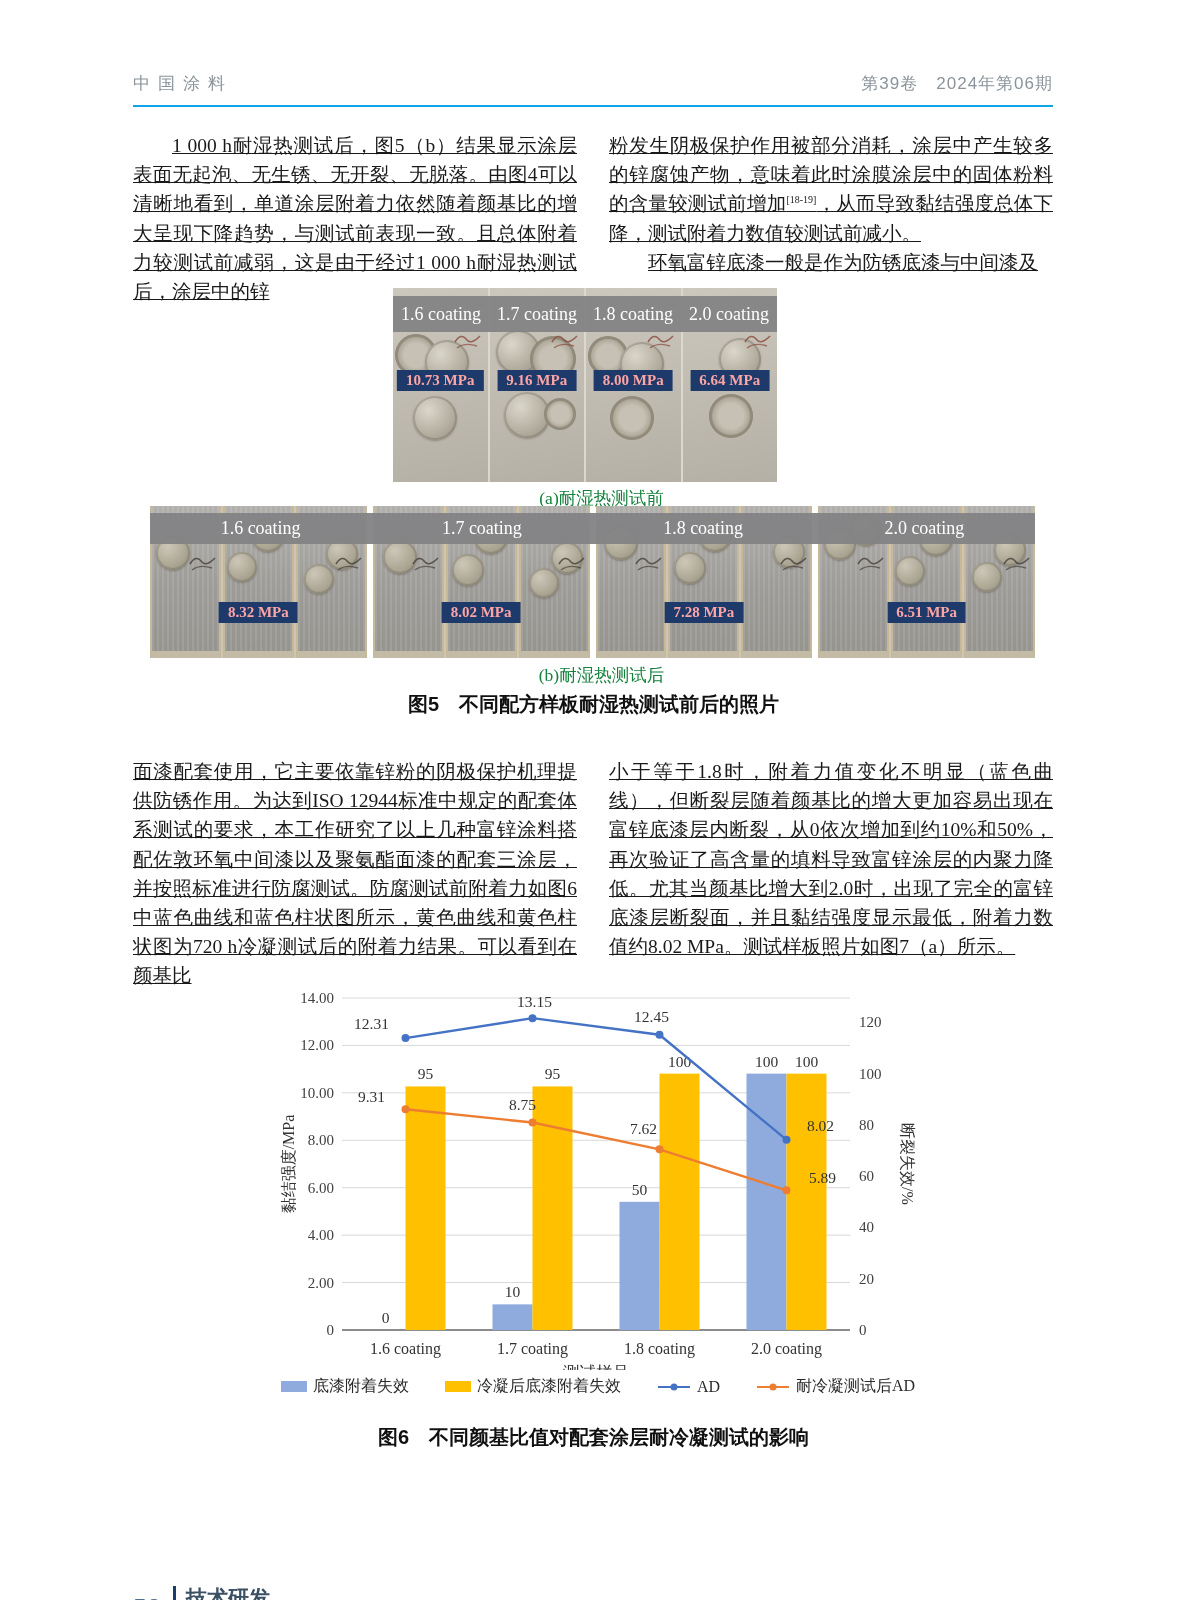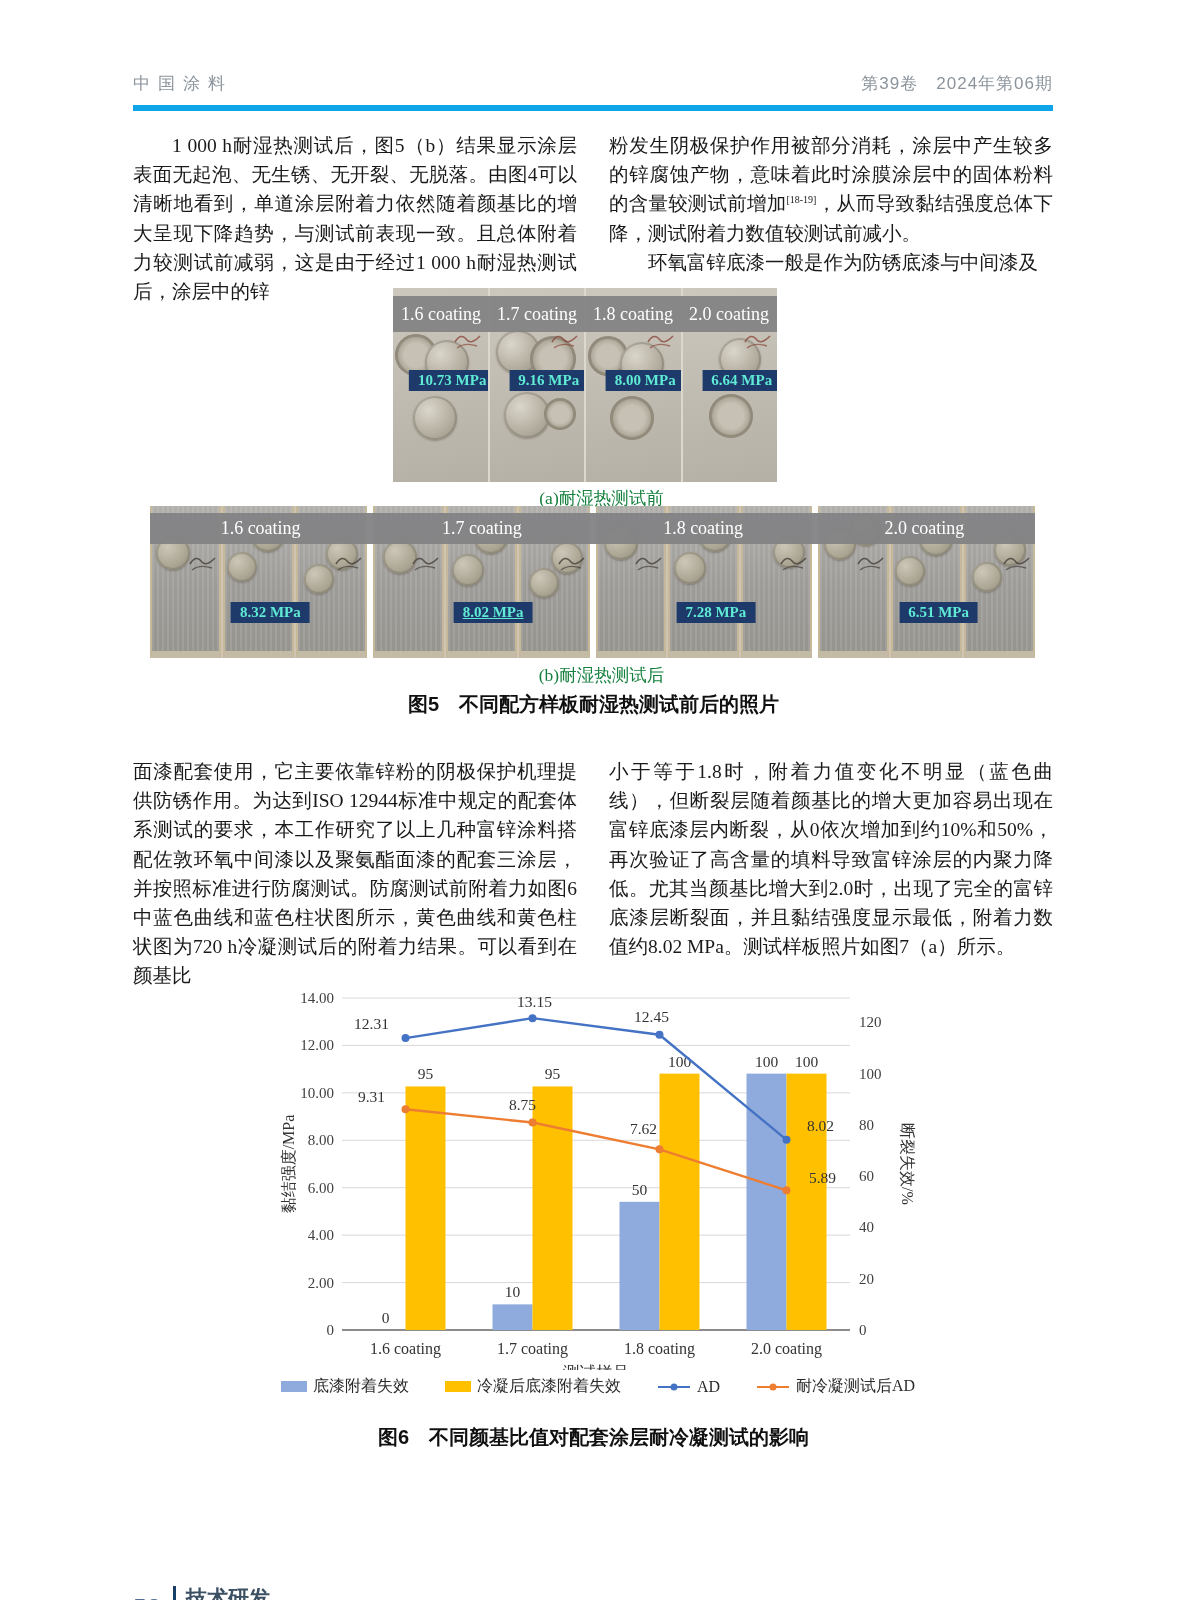--- a/index.html
+++ b/index.html
@@ -2,45 +2,45 @@
 <html><head>
 <meta charset="utf-8">
 <style>
   html,body{margin:0;padding:0;background:#ffffff;}
   .page{position:relative;width:1187px;height:1600px;background:#ffffff;overflow:hidden;
         font-family:"Liberation Serif",serif;color:#191919;}
   .abs{position:absolute;}
 
   
   .header{left:133px;top:72px;width:920px;display:flex;justify-content:space-between;
-          align-items:flex-end;padding-bottom:10px;border-bottom:6px solid #0ea5e9;
+          align-items:flex-end;padding-bottom:10px;border-bottom:2px solid #0ea5e9;
           color:#8b949c;font-size:17px;font-family:"Liberation Sans",sans-serif;}
   .header .journal{letter-spacing:8px;}
   .header .issue{letter-spacing:1px;}
 
   
-  .col{position:absolute;width:444px;font-size:19.5px;line-height:29.2px;text-align:justify;}
+  .col{position:absolute;width:444px;font-size:19.5px;line-height:29.2px;text-align:justify;text-decoration:underline;}
   .col p{margin:0;}
   p.indent{text-indent:2em;}
   sup{font-size:10px;line-height:0;}
 
   
   .fig5a{left:393px;top:288px;width:384px;height:194px;display:flex;gap:2px;background:#ddd8ce;}
   .panelA{flex:1;position:relative;background:linear-gradient(170deg,#cdc8be,#b5b0a5);overflow:hidden;}
   .bannerA{position:absolute;left:0;top:8px;width:100%;height:36px;background:rgba(131,131,133,.94);
            display:flex;align-items:center;z-index:3;}
   .bannerA span{flex:1;text-align:center;color:#fff;font-size:18px;white-space:nowrap;}
   .dolly{position:absolute;border-radius:50%;z-index:2;
          background:radial-gradient(circle at 35% 32%,#dad6ca,#b3ad9f 60%,#948d7e);
          box-shadow:inset 0 0 0 2px rgba(110,104,92,.35),0 1px 2px rgba(60,55,45,.35);}
   .crater{background:radial-gradient(circle at 50% 50%,#c6c1b4 40%,#a29b8c 70%,#bdb7aa);
           box-shadow:inset 0 0 0 3px rgba(120,112,98,.45);}
-  .chip{position:absolute;left:50%;transform:translateX(-50%);background:#1e3a6b;color:#5eead4;
+  .chip{position:absolute;left:50%;transform:translateX(-50%);background:#1e3a6b;color:#fca5a5;
         font-weight:bold;font-size:15px;padding:2px 9px;z-index:4;white-space:nowrap;
-        font-family:"Liberation Serif",serif;margin-left:12px;}
+        font-family:"Liberation Serif",serif;}
 
   .capRed{left:8px;width:100%;text-align:center;color:#15803d;font-size:17.5px;}
 
   
   .fig5b{left:150px;top:506px;width:885px;height:152px;display:flex;gap:6px;}
   .groupB{position:relative;flex:1;display:flex;gap:2px;background:#cfc5b2;}
   .stripB{flex:1;position:relative;overflow:hidden;
           border-left:2px solid #c6b999;border-right:2px solid #c6b999;border-bottom:7px solid #c3bba6;
           background:repeating-linear-gradient(90deg,rgba(255,255,255,.10) 0 2px,rgba(0,0,0,0) 2px 5px),
                      linear-gradient(180deg,#b2b0ac,#9e9c98 55%,#96948f);}
@@ -170,21 +170,21 @@
           <div class="dolly" style="left: 4px; top: 48px; width: 32px; height: 32px; background: radial-gradient(circle at 35% 32%, rgb(204, 199, 184), rgb(171, 165, 147) 60%, rgb(140, 134, 120));"></div>
         </div>
         <div class="stripB">
           <div class="dolly" style="left: 30px; top: 36px; width: 32px; height: 32px; background: radial-gradient(circle at 35% 32%, rgb(204, 199, 184), rgb(171, 165, 147) 60%, rgb(140, 134, 120));"></div>
           <div class="dolly" style="left: 8px; top: 62px; width: 30px; height: 30px; background: radial-gradient(circle at 35% 32%, rgb(204, 199, 184), rgb(171, 165, 147) 60%, rgb(140, 134, 120));"></div>
           <svg width="30" height="24" style="position:absolute;left:36px;top:44px;z-index:2;">
             <path d="M2 14 Q8 4 14 12 Q18 17 27 8" stroke="#46403a" stroke-width="1.6" fill="none" opacity="0.8"></path>
             <path d="M4 20 Q12 14 24 18" stroke="#46403a" stroke-width="1.4" fill="none" opacity="0.7"></path>
           </svg>
         </div>
-        <div class="chip" style="top: 96px; text-decoration: underline;">8.02 MPa</div>
+        <div class="chip" style="top: 96px;">8.02 MPa</div>
       </div>
       <div class="groupB">
         <div class="stripB">
           <div class="dolly" style="left: 6px; top: 20px; width: 34px; height: 34px; background: radial-gradient(circle at 35% 32%, rgb(204, 199, 184), rgb(171, 165, 147) 60%, rgb(140, 134, 120));"></div>
           <svg width="30" height="24" style="position:absolute;left:36px;top:44px;z-index:2;">
             <path d="M2 14 Q8 4 14 12 Q18 17 27 8" stroke="#46403a" stroke-width="1.6" fill="none" opacity="0.8"></path>
             <path d="M4 20 Q12 14 24 18" stroke="#46403a" stroke-width="1.4" fill="none" opacity="0.7"></path>
           </svg>
         </div>
         <div class="stripB">

